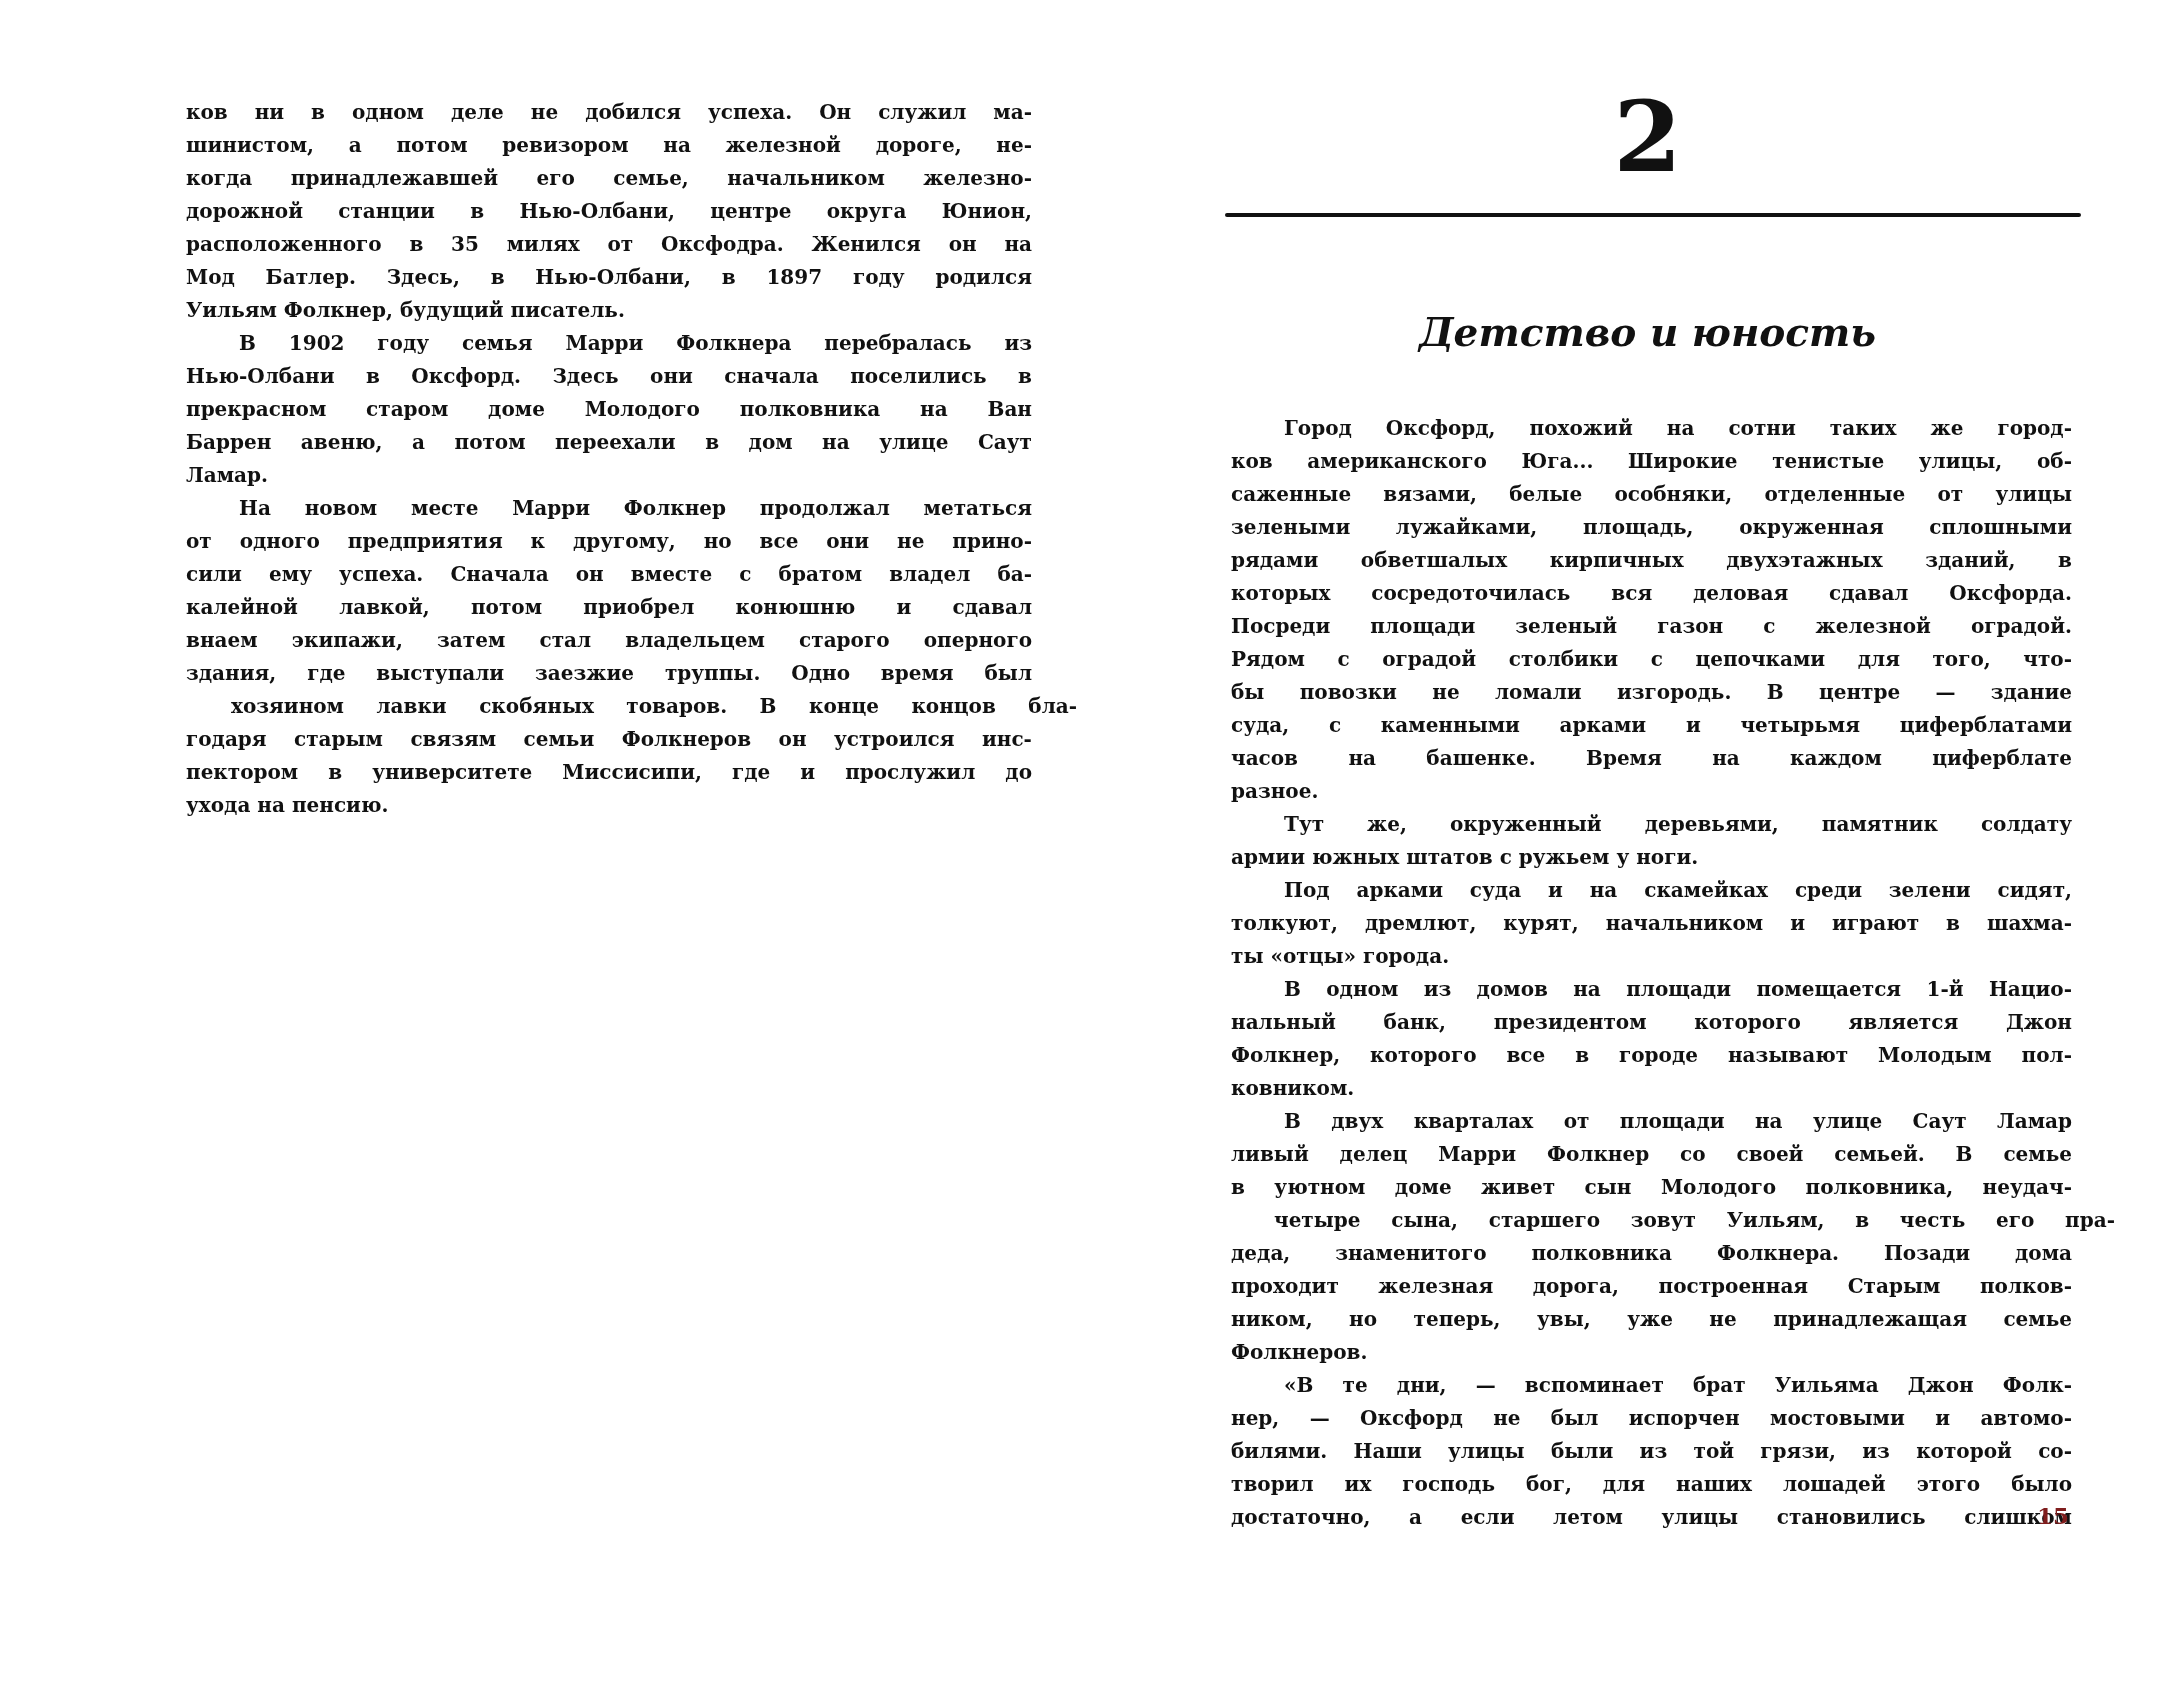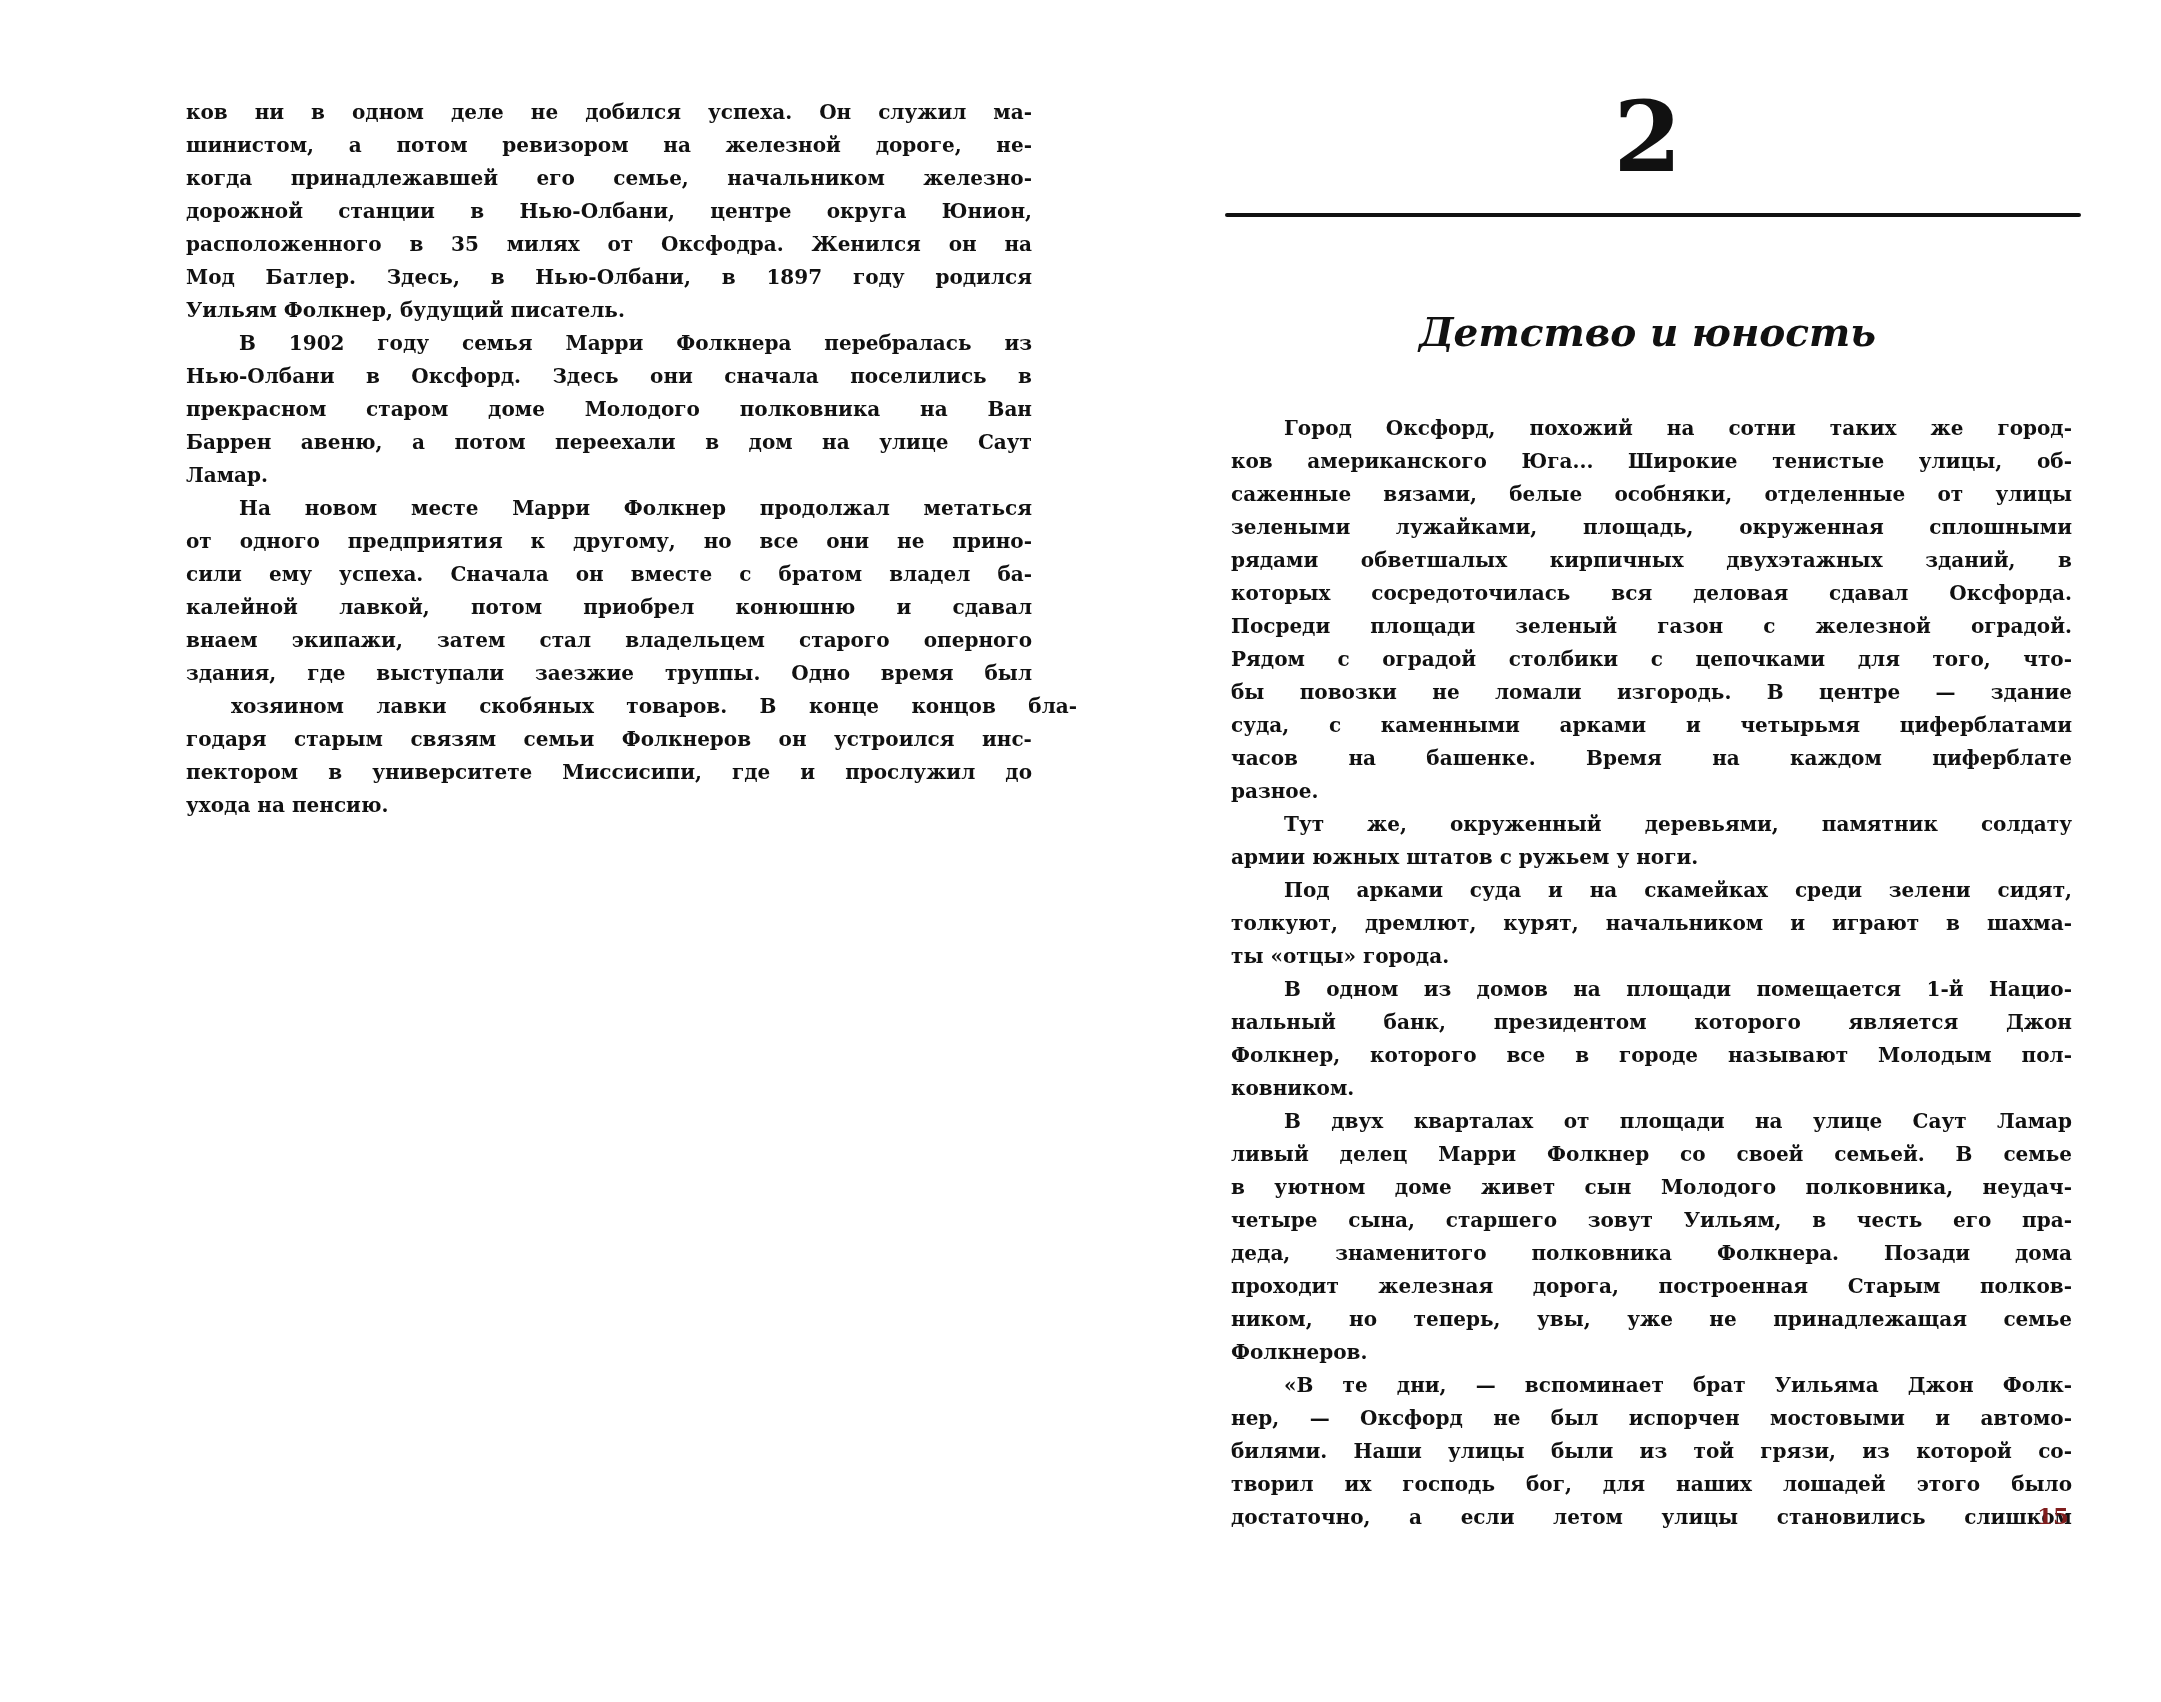--- a/index.html
+++ b/index.html
@@ -115,21 +115,21 @@
         <div class="paragraph">
           <span class="line indent" style="white-space: nowrap; width: 841px; box-sizing: border-box;">В одном из домов на площади помещается 1-й Нацио-</span>
           <span class="line" style="white-space: nowrap; width: 841px; box-sizing: border-box;">нальный банк, президентом которого является Джон</span>
           <span class="line" style="white-space: nowrap; width: 841px; box-sizing: border-box;">Фолкнер, которого все в городе называют Молодым пол-</span>
           <span class="line last" style="white-space: nowrap; box-sizing: border-box;">ковником.</span>
         </div>
         <div class="paragraph">
           <span class="line indent" style="white-space: nowrap; width: 841px; box-sizing: border-box;">В двух кварталах от площади на улице Саут Ламар</span>
           <span class="line" style="white-space: nowrap; width: 841px; box-sizing: border-box;">ливый делец Марри Фолкнер со своей семьей. В семье</span>
           <span class="line" style="white-space: nowrap; width: 841px; box-sizing: border-box;">в уютном доме живет сын Молодого полковника, неудач-</span>
-          <span class="line" style="white-space: nowrap; width: 841px; box-sizing: border-box;">четыре сына, старшего зовут Уильям, в честь его пра-</span>
+          <span class="line" style="white-space: nowrap; width: 841px; box-sizing: border-box; margin-left: 43px;">четыре сына, старшего зовут Уильям, в честь его пра-</span>
           <span class="line" style="white-space: nowrap; width: 841px; box-sizing: border-box;">деда, знаменитого полковника Фолкнера. Позади дома</span>
           <span class="line" style="white-space: nowrap; width: 841px; box-sizing: border-box;">проходит железная дорога, построенная Старым полков-</span>
           <span class="line" style="white-space: nowrap; width: 841px; box-sizing: border-box;">ником, но теперь, увы, уже не принадлежащая семье</span>
           <span class="line last" style="white-space: nowrap; box-sizing: border-box;">Фолкнеров.</span>
         </div>
         <div class="paragraph">
           <span class="line indent" style="white-space: nowrap; width: 841px; box-sizing: border-box;">«В те дни, — вспоминает брат Уильяма Джон Фолк-</span>
           <span class="line" style="white-space: nowrap; width: 841px; box-sizing: border-box;">нер, — Оксфорд не был испорчен мостовыми и автомо-</span>
           <span class="line" style="white-space: nowrap; width: 841px; box-sizing: border-box;">билями. Наши улицы были из той грязи, из которой со-</span>
           <span class="line" style="white-space: nowrap; width: 841px; box-sizing: border-box;">творил их господь бог, для наших лошадей этого было</span>

